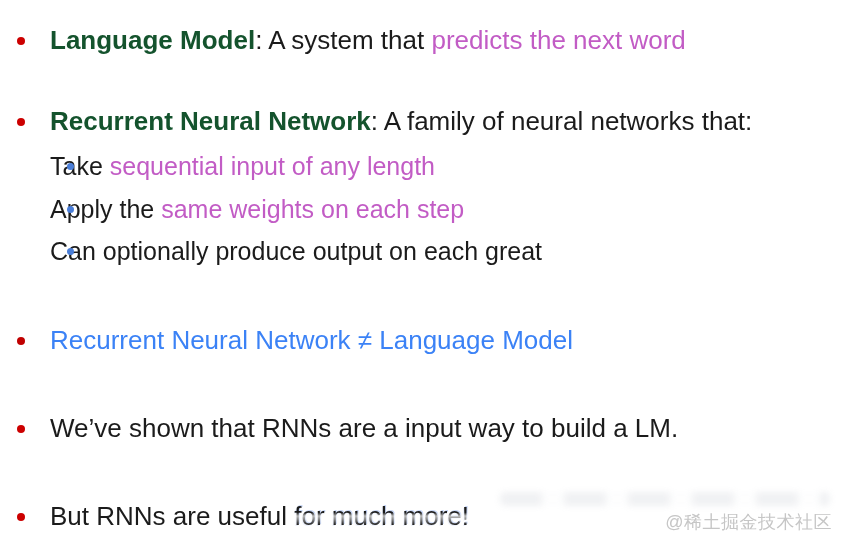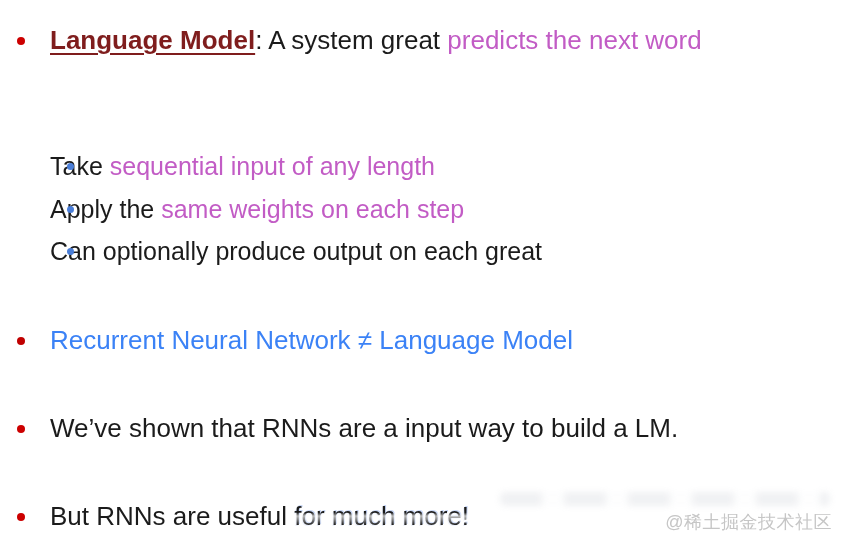--- a/index.html
+++ b/index.html
@@ -31,23 +31,22 @@
     left: 17px; top: 13px;
     width: 8px; height: 8px;
     background: #cc0000;
   }
   .dot.sub-dot {
     left: 67px; top: 12px;
     width: 7px; height: 7px;
     background: #4a7ed8;
   }
   .term {
-    color: #7f1d1d;
+    color: #14532d;
     font-weight: bold;
-    text-decoration: underline;
     text-decoration-thickness: 2px;
     text-underline-offset: 4px;
     cursor: pointer;
   }
   .magenta { color: #c25cc5; }
   .red-line { color: #3b82f6; }
   .red-line .dot { background: #c00000; }
   .ghost {
     position: relative;
     color: #1b1b1b;
@@ -76,23 +75,27 @@
     white-space: nowrap;
   }
 </style>
 </head>
 <body>
 
 <div class="canvas">
 
   <div class="row" style="top:24px">
     <span class="dot main-dot"></span>
-    <span class="text"><a class="term">Language Model</a><span>: A system great </span><span class="magenta">predicts the next word</span></span>
+    <span class="text"><a class="term">Language Model</a><span>: A system that </span><span class="magenta">predicts the next word</span></span>
   </div>
 
+  <div class="row" style="top:105px">
+    <span class="dot main-dot"></span>
+    <span class="text"><a class="term">Recurrent Neural Network</a><span>: A family of neural networks that:</span></span>
+  </div>
 
   <div class="row sub" style="top:151px">
     <span class="dot sub-dot"></span>
     <span class="text"><span>Take </span><span class="magenta">sequential input of any length</span></span>
   </div>
 
   <div class="row sub" style="top:194px">
     <span class="dot sub-dot"></span>
     <span class="text"><span>Apply the </span><span class="magenta">same weights on each step</span></span>
   </div>

